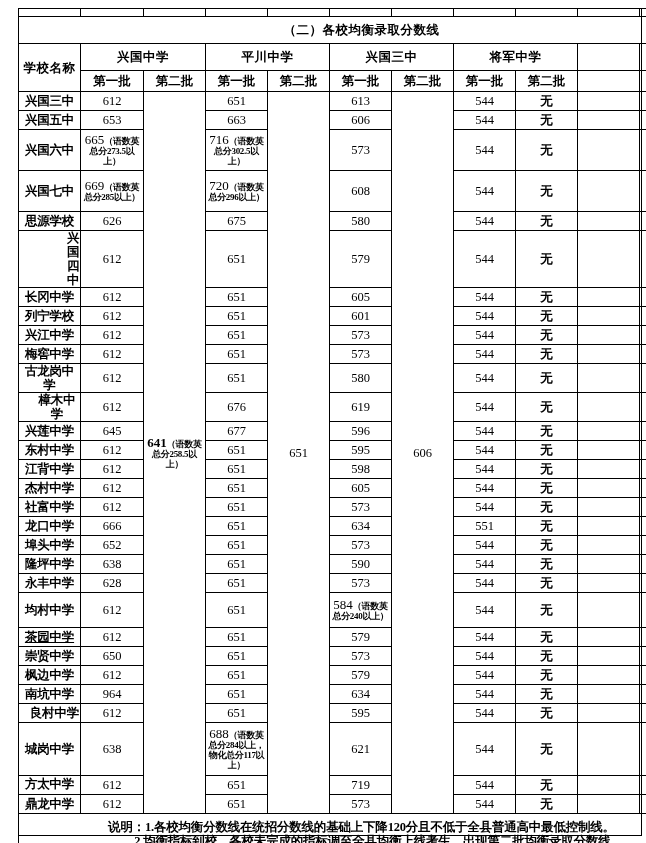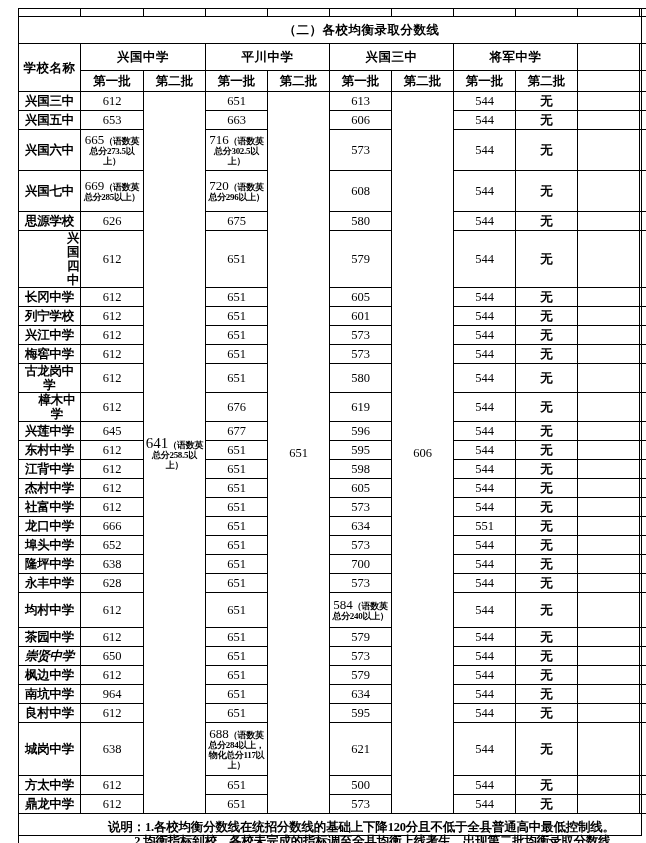--- a/index.html
+++ b/index.html
@@ -87,22 +87,22 @@
   .merged{
     font-size:12.5px;
   }
   .merged.note{
     font-size:9px;
     font-weight:bold;
     line-height:1.08;
     letter-spacing:-0.3px;
   }
   .merged.note .big{
-    font-size:15px;
-    font-weight:normal;
+    font-size:13px;
+    font-weight:bold;
     letter-spacing:0;
   }
   .wu{font-size:12.5px;font-weight:bold;}
   .blank{}
   .footer td{
     text-align:left;
     font-size:11.5px;
     font-weight:bold;
     line-height:1.45;
     padding:3px 6px 3px 10px;
@@ -363,21 +363,21 @@
           <td class="score">573</td>
           <td class="score">544</td>
           <td class="wu">无</td>
           <td class="blank"></td>
           <td class="blank"></td>
         </tr>
         <tr>
           <td class="namecell" style="height: 18px;">隆坪中学</td>
           <td class="score">638</td>
           <td class="score">651</td>
-          <td class="score">700</td>
+          <td class="score">590</td>
           <td class="score">544</td>
           <td class="wu">无</td>
           <td class="blank"></td>
           <td class="blank"></td>
         </tr>
         <tr>
           <td class="namecell" style="height: 18px;">永丰中学</td>
           <td class="score">628</td>
           <td class="score">651</td>
           <td class="score">573</td>
@@ -390,31 +390,31 @@
           <td class="namecell" style="height: 34px;">均村中学</td>
           <td class="score">612</td>
           <td class="score">651</td>
           <td class="score note"><span class="big">584</span>（语数英总分240以上）</td>
           <td class="score">544</td>
           <td class="wu">无</td>
           <td class="blank"></td>
           <td class="blank"></td>
         </tr>
         <tr>
-          <td class="namecell" style="height: 18px;">茶园中学</td>
+          <td class="namecell" style="height: 18px; text-decoration: underline;">茶园中学</td>
           <td class="score">612</td>
           <td class="score">651</td>
           <td class="score">579</td>
           <td class="score">544</td>
           <td class="wu">无</td>
           <td class="blank"></td>
           <td class="blank"></td>
         </tr>
         <tr>
-          <td class="namecell" style="height: 18px; font-style: italic;">崇贤中学</td>
+          <td class="namecell" style="height: 18px;">崇贤中学</td>
           <td class="score">650</td>
           <td class="score">651</td>
           <td class="score">573</td>
           <td class="score">544</td>
           <td class="wu">无</td>
           <td class="blank"></td>
           <td class="blank"></td>
         </tr>
         <tr>
           <td class="namecell" style="height: 18px;">枫边中学</td>
@@ -430,44 +430,44 @@
           <td class="namecell" style="height: 18px;">南坑中学</td>
           <td class="score">964</td>
           <td class="score">651</td>
           <td class="score">634</td>
           <td class="score">544</td>
           <td class="wu">无</td>
           <td class="blank"></td>
           <td class="blank"></td>
         </tr>
         <tr>
-          <td class="namecell" style="height: 18px;">良村中学</td>
+          <td class="namecell" style="height: 18px; text-align: right;">良村中学</td>
           <td class="score">612</td>
           <td class="score">651</td>
           <td class="score">595</td>
           <td class="score">544</td>
           <td class="wu">无</td>
           <td class="blank"></td>
           <td class="blank"></td>
         </tr>
         <tr>
           <td class="namecell" style="height: 52px;">城岗中学</td>
           <td class="score">638</td>
           <td class="score note"><span class="big">688</span>（语数英总分284以上，物化总分117以上）</td>
           <td class="score">621</td>
           <td class="score">544</td>
           <td class="wu">无</td>
           <td class="blank"></td>
           <td class="blank"></td>
         </tr>
         <tr>
-          <td class="namecell" style="height: 18px;">方太中学</td>
-          <td class="score">612</td>
-          <td class="score">651</td>
-          <td class="score">500</td>
+          <td class="namecell" style="height: 18px; font-family: Liberation Mono, monospace;">方太中学</td>
+          <td class="score">612</td>
+          <td class="score">651</td>
+          <td class="score">719</td>
           <td class="score">544</td>
           <td class="wu">无</td>
           <td class="blank"></td>
           <td class="blank"></td>
         </tr>
         <tr>
           <td class="namecell" style="height: 18px;">鼎龙中学</td>
           <td class="score">612</td>
           <td class="score">651</td>
           <td class="score">573</td>

